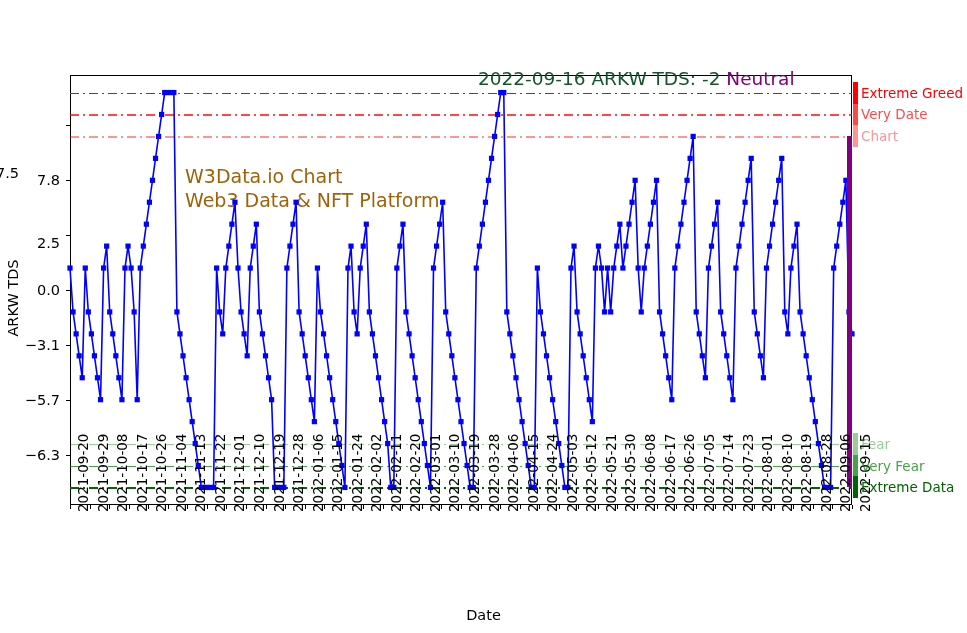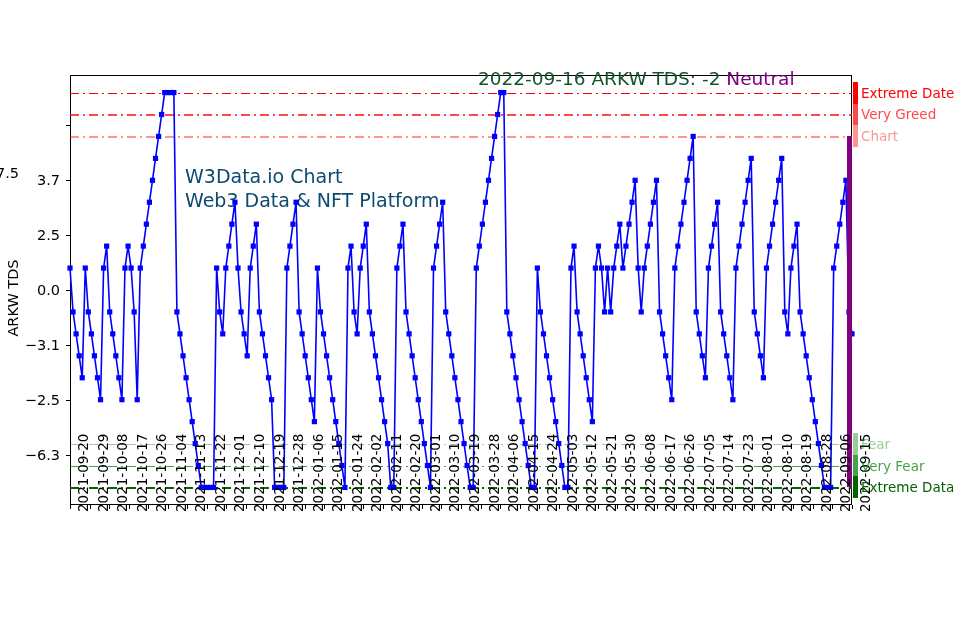--- a/index.html
+++ b/index.html
@@ -108,21 +108,21 @@
     white-space: nowrap;
     transform: translateY(-50%);
   }
   .zone-swatch {
     position: absolute;
     width: 5px;
     transform: translateY(-50%);
   }
   .watermark {
     position: absolute;
-    color: #0c4a6e;
+    color: #a16207;
     font-size: 19px;
     white-space: nowrap;
   }
   #wm1 { left: 115px; top: 90px; }
   #wm2 { left: 115px; top: 114px; }
   #annotation {
     position: absolute;
     top: 68px;
     font-size: 18.5px;
     white-space: nowrap;
@@ -420,29 +420,29 @@
       </svg>
 
     <div id="current-marker-layer">
         <div style="position: absolute; left: 777px; top: 61.4286px; width: 5px; height: 351.02px; background: rgb(128, 0, 128);"></div>
       </div>
 
     <div id="ytick-layer">
         <div class="ytick-mark" style="top: 379.541px;"></div>
         <div class="ytick-label" style="top: 379.541px; right: 792px;">−6.3</div>
         <div class="ytick-mark" style="top: 324.694px;"></div>
-        <div class="ytick-label" style="top: 324.694px; right: 792px;">−2.5</div>
+        <div class="ytick-label" style="top: 324.694px; right: 792px;">−5.7</div>
         <div class="ytick-mark" style="top: 269.847px;"></div>
         <div class="ytick-label" style="top: 269.847px; right: 792px;">−3.1</div>
         <div class="ytick-mark" style="top: 215px;"></div>
         <div class="ytick-label" style="top: 215px; right: 792px;">0.0</div>
         <div class="ytick-mark" style="top: 160.153px;"></div>
-        <div class="ytick-label" style="top: 160px; right: 792px;">2.5</div>
+        <div class="ytick-label" style="top: 168px; right: 792px;">2.5</div>
         <div class="ytick-mark" style="top: 105.306px;"></div>
-        <div class="ytick-label" style="top: 105.306px; right: 792px;">3.7</div>
+        <div class="ytick-label" style="top: 105.306px; right: 792px;">7.8</div>
         <div class="ytick-mark" style="top: 50.4592px;"></div>
         <div class="ytick-label" style="top: 50.4592px; right: 833px; margin-top: 48px;">7.5</div>
       </div>
     <div id="xtick-layer">
         <div class="xtick-mark" style="left: 0px;"></div>
         <div class="xtick-label" style="left: 5px;">2021-09-20</div>
         <div class="xtick-mark" style="left: 19.55px;"></div>
         <div class="xtick-label" style="left: 24.55px;">2021-09-29</div>
         <div class="xtick-mark" style="left: 39.1px;"></div>
         <div class="xtick-label" style="left: 44.1px;">2021-10-08</div>
@@ -518,34 +518,35 @@
         <div class="xtick-label" style="left: 728.35px;">2022-08-19</div>
         <div class="xtick-mark" style="left: 742.9px;"></div>
         <div class="xtick-label" style="left: 747.9px;">2022-08-28</div>
         <div class="xtick-mark" style="left: 762.45px;"></div>
         <div class="xtick-label" style="left: 767.45px;">2022-09-06</div>
         <div class="xtick-mark" style="left: 782px;"></div>
         <div class="xtick-label" style="left: 787px;">2022-09-15</div>
       </div>
     <div id="zone-label-layer">
         <div class="zone-swatch" style="left: 783px; top: 17.551px; height: 22px; background: rgb(255, 0, 0); opacity: 1;"></div>
-        <div class="zone-label" style="left: 791px; top: 17.551px; color: rgb(255, 0, 0); opacity: 1;">Extreme Date</div>
+        <div class="zone-label" style="left: 791px; top: 17.551px; color: rgb(255, 0, 0); opacity: 1;">Extreme Greed</div>
         <div class="zone-swatch" style="left: 783px; top: 39.4898px; height: 22px; background: rgb(255, 0, 0); opacity: 0.72;"></div>
-        <div class="zone-label" style="left: 791px; top: 39.4898px; color: rgb(255, 0, 0); opacity: 0.72;">Very Greed</div>
+        <div class="zone-label" style="left: 791px; top: 39.4898px; color: rgb(255, 0, 0); opacity: 0.72;">Very Date</div>
         <div class="zone-swatch" style="left: 783px; top: 61.4286px; height: 22px; background: rgb(255, 0, 0); opacity: 0.42;"></div>
         <div class="zone-label" style="left: 791px; top: 61.4286px; color: rgb(255, 0, 0); opacity: 0.42;">Chart</div>
         <div class="zone-swatch" style="left: 783px; top: 368.571px; height: 22px; background: rgb(0, 128, 0); opacity: 0.4;"></div>
         <div class="zone-label" style="left: 791px; top: 368.571px; color: rgb(0, 128, 0); opacity: 0.4;">Fear</div>
         <div class="zone-swatch" style="left: 783px; top: 390.51px; height: 22px; background: rgb(0, 128, 0); opacity: 0.72;"></div>
         <div class="zone-label" style="left: 791px; top: 390.51px; color: rgb(0, 128, 0); opacity: 0.72;">Very Fear</div>
         <div class="zone-swatch" style="left: 783px; top: 412.449px; height: 22px; background: rgb(0, 100, 0); opacity: 1;"></div>
         <div class="zone-label" style="left: 791px; top: 412.449px; color: rgb(0, 100, 0); opacity: 1;">Extreme Data</div>
       </div>
   </div>
 
   <div id="ylabel" style="left: -26px; top: 290px;">ARKW TDS</div>
+  <div id="xlabel">Date</div>
 
   <div id="annotation" style="left: 478px;">
     <span class="ann-main">2022-09-16 ARKW TDS: -2</span>
     <span class="ann-zone">Neutral</span>
   </div>
 
 </div>
 
 </body></html>

